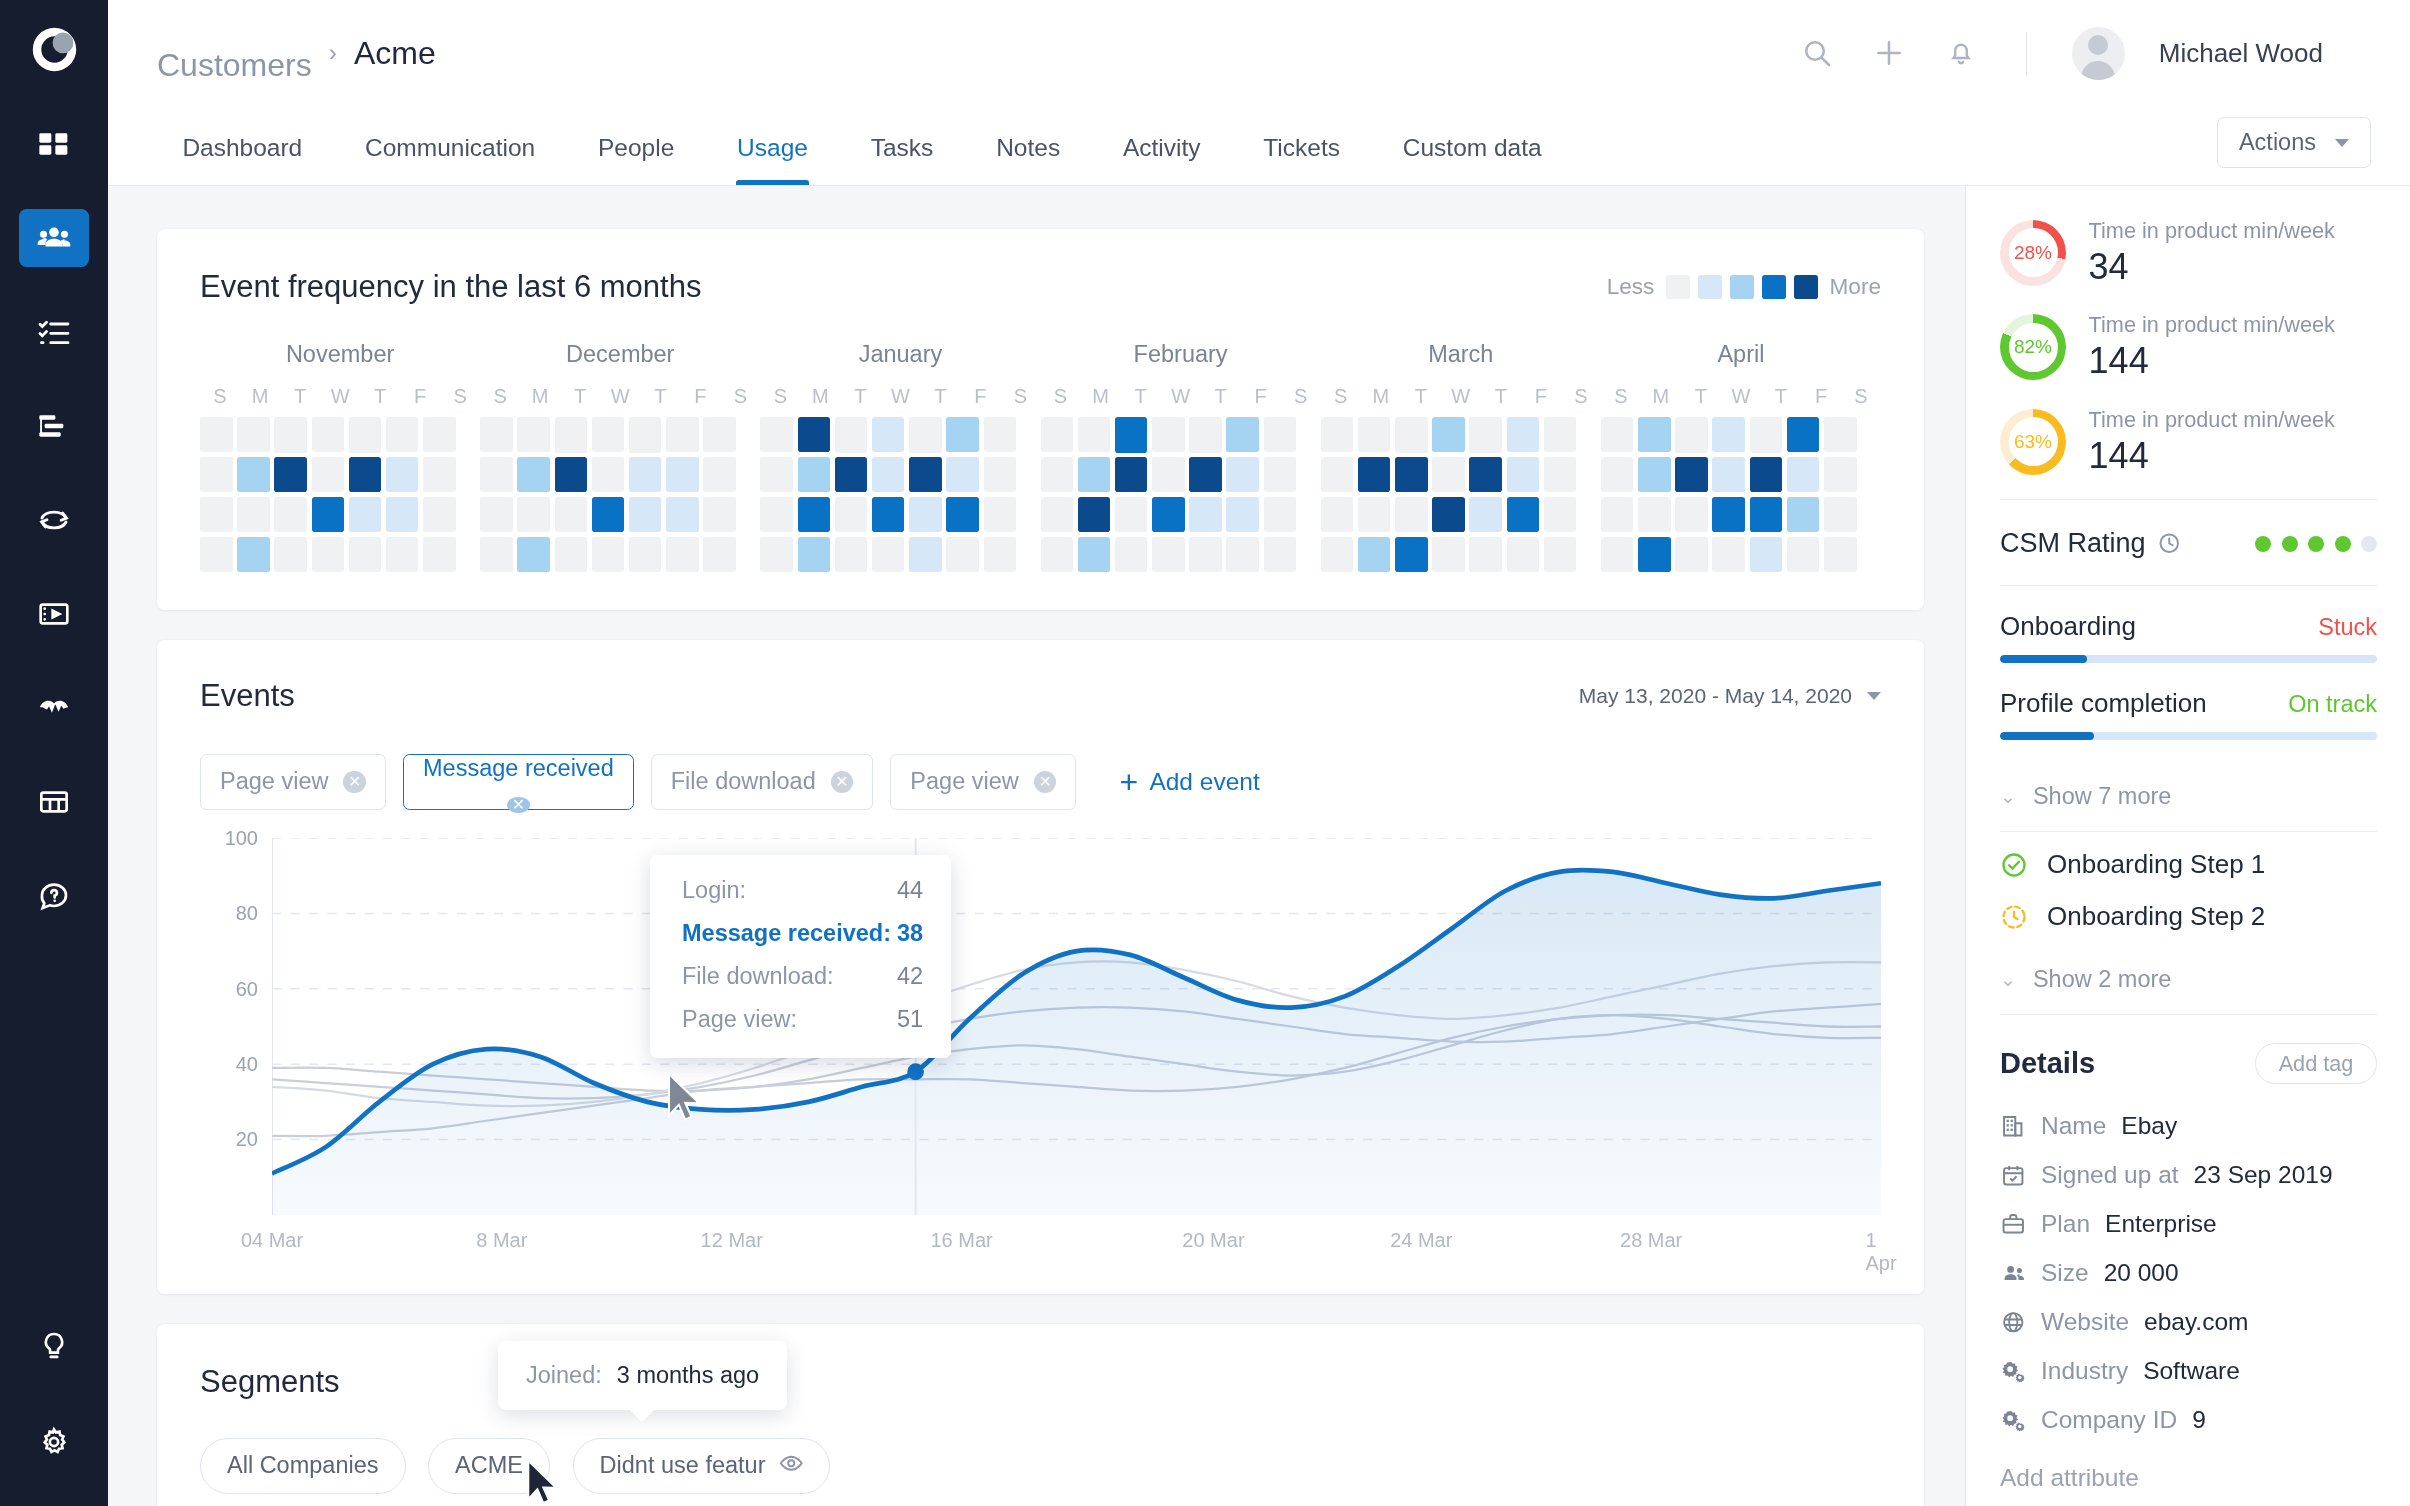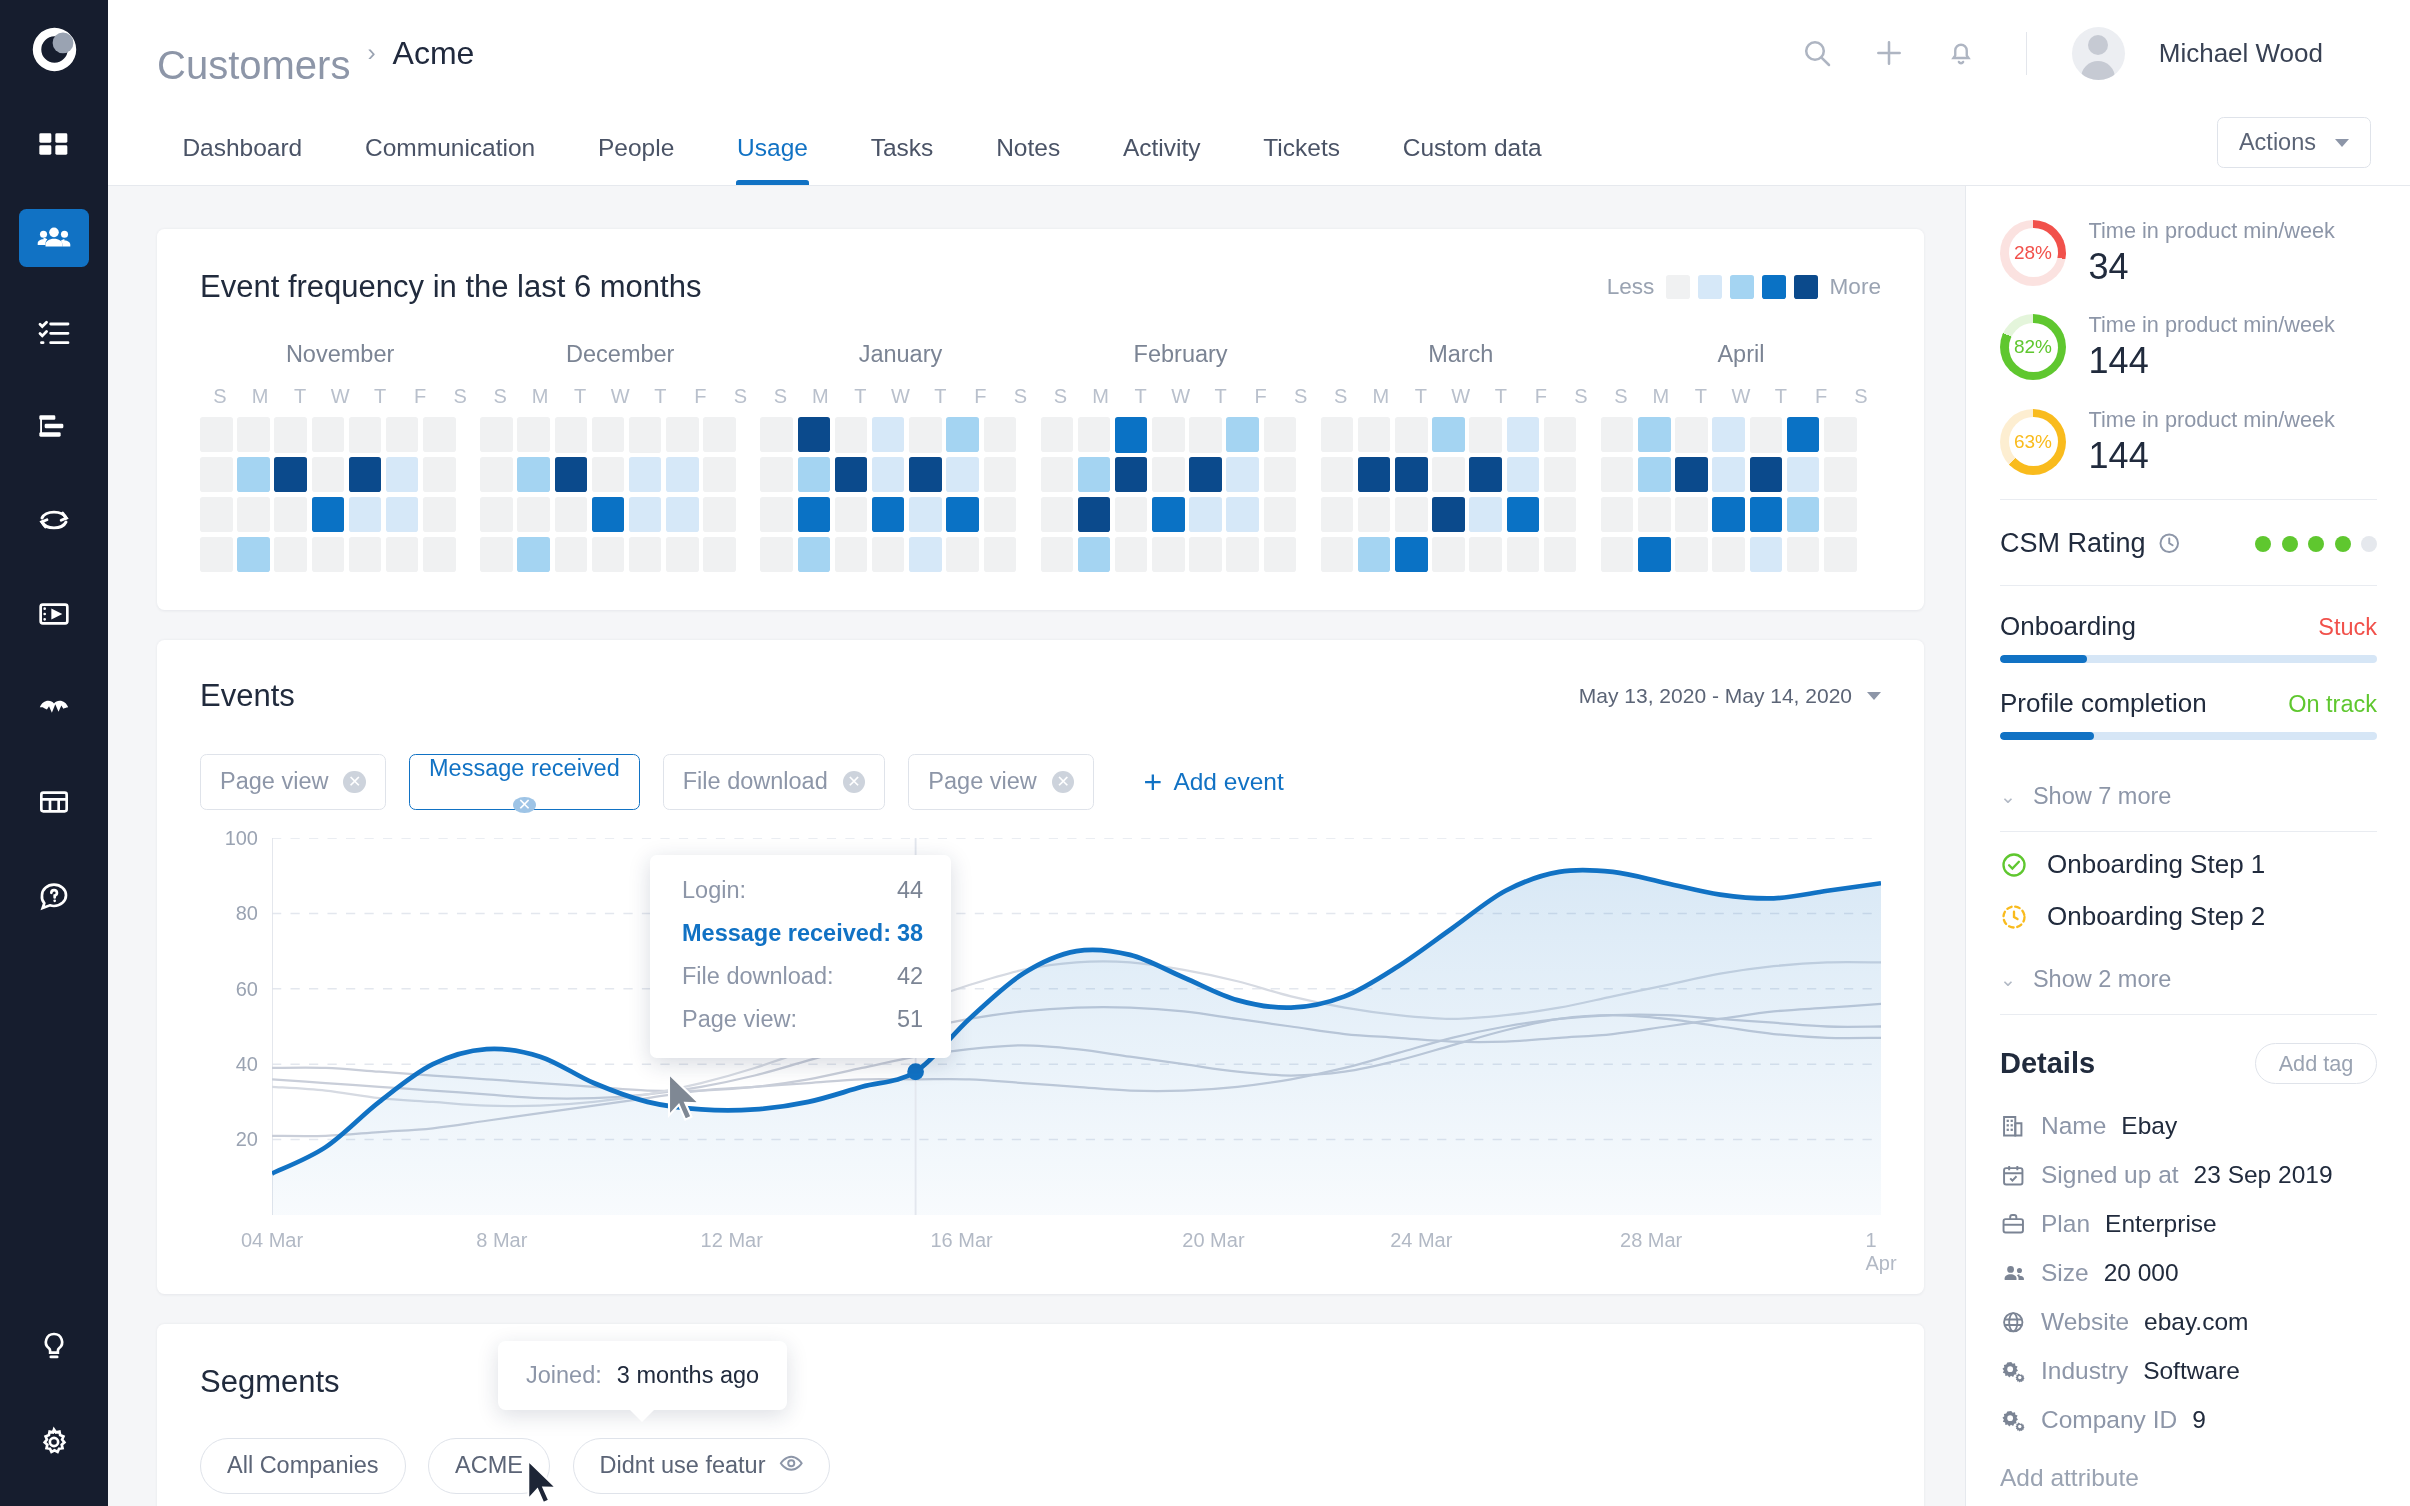--- a/index.html
+++ b/index.html
@@ -30,21 +30,21 @@
   .rail-bottom .rail-item:last-child { margin-bottom: 0; }
 
   
   .main { flex: 1; display: flex; flex-direction: column; min-width: 0; background: #f5f6f8; }
 
   .topbar {
     height: 106px; background: #ffffff; display: flex; align-items: center;
     padding: 0 40px 0 49px; flex: 0 0 106px;
   }
   .crumbs { display: flex; align-items: center; gap: 17px; }
-  .crumb-root { font-size: 40px; color: #8d96a8; margin-top: 24px; }
+  .crumb-root { font-size: 32px; color: #8d96a8; margin-top: 24px; }
   .crumb-sep { font-size: 24.5px; color: #9aa3b2; }
   .crumb-leaf { font-size: 32px; color: #20293d; }
   .top-right { margin-left: auto; display: flex; align-items: center; gap: 34px; }
   .ticon { width: 38px; height: 38px; color: #aeb5c2; display: flex; align-items: center; justify-content: center; }
   .top-div { width: 0.9px; height: 43px; background: #e3e6ec; margin: 0 11.3px; }
   .avatar { width: 53px; height: 53px; border-radius: 50%; background: #eceef2; position: relative; overflow: hidden; }
   .avatar::before { content:""; position:absolute; left:50%; top:8.5px; transform:translateX(-50%); width:20px; height:20px; border-radius:50%; background:#c6cad3; }
   .avatar::after { content:""; position:absolute; left:50%; top:34px; transform:translateX(-50%); width:34px; height:24.5px; border-radius:17px 17px 0 0; background:#c6cad3; }
   .uname { font-size: 26px; color: #384153; }
   .ucaret { width: 0; height: 0; border-left: 7.5px solid transparent; border-right: 7.5px solid transparent; border-top: 8.5px solid #4c5costume; border-top-color: #4b5569; }
@@ -94,21 +94,21 @@
   .month-name { text-align: center; font-size: 23.5px; color: #7b8494; margin-bottom: 17px; }
   .dow { display: grid; grid-template-columns: repeat(7, 1fr); margin-bottom: 9.4px; }
   .dow span { text-align: center; font-size: 20px; color: #b9c0cc; }
   .hm-grid { display: grid; grid-template-columns: repeat(7, 1fr); gap: 4.7px; padding-right: 24.5px; }
   .cell { width: 100%; aspect-ratio: 1/1.08; border-radius: 2.8px; }
 
   
   .ev-card { padding: 38px 43px 32px 43px; }
   .ev-head { display: flex; align-items: center; }
   .daterange { margin-left: auto; display: flex; align-items: center; gap: 15px; font-size: 21px; color: #5b6476; }
-  .chips { display: flex; gap: 23px; margin-top: 40px; }
+  .chips { display: flex; gap: 17px; margin-top: 40px; }
   .chip {
     border: 0.9px solid #dfe3ea; border-radius: 6.6px; height: 56px;
     display: flex; align-items: center; gap: 15px; padding: 0 19px;
     font-size: 23.5px; color: #8d96a8; background: #fff; white-space: nowrap;
   }
   .chip.sel { border-color: #1172c4; color: #1172c4; flex-direction: column; }
   .chip .x { width: 22.6px; height: 22.6px; border-radius: 50%; background: #cdd3dc; color: #fff; font-size: 16px; display: flex; align-items: center; justify-content: center; line-height: 1; }
   .chip.sel .x { background: #9ec4e6; }
   .addev { display: flex; align-items: center; gap: 11.3px; color: #1172c4; font-size: 24.5px; margin-left: 26px; white-space: nowrap; }
   .addev .plus { font-size: 32px; line-height: 0.7; }

